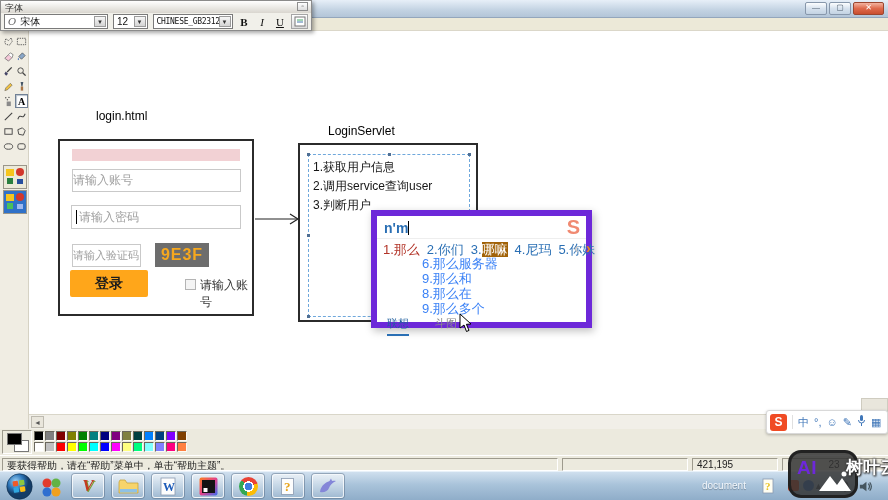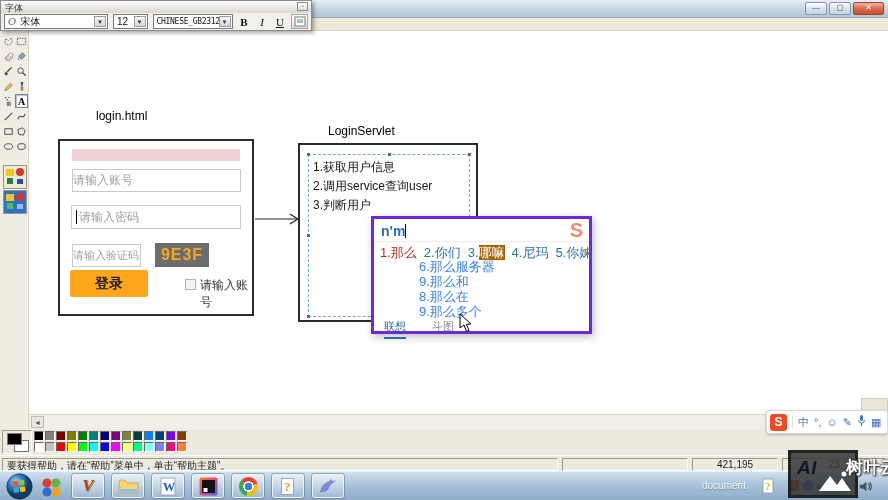--- a/index.html
+++ b/index.html
@@ -72,22 +72,22 @@
   #auto-label { left:140px; top:136px; font-size:12px; color:#333; }
   #flow-arrow { left:225px; top:181px; }
   #servlet-title { left:299px; top:93px; font-size:12px; color:#000; }
   #servlet-box { left:269px; top:112px; width:180px; height:179px; border:2px solid #2b2b2b; background:#fff; }
   #servlet-dashed { position:absolute; left:8px; top:9px; width:162px; height:163px;
     border:1px dashed #6fa8dc; }
   .handle { position:absolute; width:3px; height:3px; background:#4f6f94; }
   .servlet-step { position:absolute; left:13px; font-size:12px; color:#161616; white-space:nowrap; }
 
   
-  #ime-popup { left:371px; top:216px; width:221px; height:118px; background:#fff;
-    border:3px solid #6d28d9; box-shadow:2px 3px 8px rgba(0,0,0,.25); z-index:50; font-size:13px; }
+  #ime-popup { left:371px; top:210px; width:221px; height:118px; background:#fff;
+    border:6px solid #6d28d9; box-shadow:2px 3px 8px rgba(0,0,0,.25); z-index:50; font-size:13px; }
   #ime-input-row { position:absolute; left:0; top:0; right:0; height:23px; border-bottom:1px solid #eee; }
   #ime-composition { position:absolute; left:7px; top:4px; color:#2a6fb4; font-size:14px; font-weight:bold; }
   #ime-logo { position:absolute; right:6px; top:0px; font-size:20px; font-weight:900; color:#f08a72; }
   #ime-cand-row { position:absolute; left:6px; top:25px; display:flex; gap:7px; white-space:nowrap; }
   .cand { color:#2a6fb4; }
   .cand .num { color:#2a6fb4; }
   .cand.first, .cand.first .num { color:#b23327; }
   .cand.hl .txt { background:#a16207; color:#fff; }
   #ime-prev { position:absolute; left:197px; top:24px; color:#c7c7c7; font-size:14px; font-weight:bold; }
   #ime-next { position:absolute; left:209px; top:24px; color:#ef8519; font-size:14px; font-weight:bold; }
@@ -119,41 +119,41 @@
   .swatch-row { position:absolute; left:34px; display:flex; }
   #swatch-row1 { top:2px; } #swatch-row2 { top:13px; }
   .swatch { width:10px; height:10px; border:1px solid; border-color:#6a675c #fbfaf5 #fbfaf5 #6a675c; margin-right:1px; }
 
   
   #statusbar { left:0; top:455px; width:888px; height:16px; background:#eceade; border-top:1px solid #ffffff; font-size:10px; color:#222; }
   .sb-cell { position:absolute; top:2px; height:13px; border:1px solid; border-color:#9d9a8d #ffffff #ffffff #9d9a8d;
     padding:0 4px; white-space:nowrap; overflow:hidden; }
   #sb-help { left:2px; width:556px; }
   #sb-mid { left:562px; width:126px; }
-  #sb-coord { left:692px; width:86px; text-align:center; }
+  #sb-coord { left:692px; width:86px; }
   #sb-size { left:782px; width:104px; text-align:center; }
 
   
   #taskbar { left:0; top:471px; width:888px; height:29px;
     background:linear-gradient(#cfdfee,#a9c3da 45%,#8fadc9); border-top:1px solid #e8f1f9; }
   .tb-btn { position:absolute; top:2px; width:32px; height:24px; border-radius:3px;
     border:1px solid rgba(255,255,255,.75); box-shadow:0 0 0 1px rgba(80,100,125,.45);
     background:linear-gradient(rgba(255,255,255,.55),rgba(255,255,255,.12));
     display:flex; align-items:center; justify-content:center; }
   #tb-doc-label { position:absolute; left:702px; top:8px; font-size:10px; color:#f2f7fc; text-shadow:0 1px 1px rgba(0,0,0,.3); }
   #tb-doc-icon { position:absolute; left:762px; top:6px; }
   .tray { position:absolute; top:9px; color:#45555f; font-size:9px; }
   #tray-caret { left:814px; }
   .tray-hidden { position:absolute; top:8px; width:11px; height:11px; border-radius:2px; }
   #tray-red { left:788px; background:#e04a26; }
   #tray-blue { left:803px; background:#3a7bd5; border-radius:50%; }
 
   
   #ai-badge { left:788px; top:450px; width:70px; height:48px; background:rgba(52,52,52,.85);
-    border:3px solid rgba(30,30,30,.9); border-radius:0; z-index:80; color:#0f172a;font-style:italic; }
+    border:3px solid rgba(30,30,30,.9); border-radius:13px; z-index:80; color:#6d28d9; }
   #ai-badge .ai-text { position:absolute; left:6px; top:4px; font-size:19px; font-weight:800; letter-spacing:.5px; }
   #ai-badge svg { position:absolute; right:2px; bottom:2px; }
   #brand-mark { left:846px; top:456px; font-size:17px; font-weight:800; color:#fff; z-index:81;
     text-shadow:0 0 2px #333,0 0 2px #333,1px 1px 2px #222; white-space:nowrap; }
   #mouse-cursor { left:459px; top:313px; z-index:90; }
 </style>
 </head>
 <body>
 
 <div class="abs" id="titlebar">

